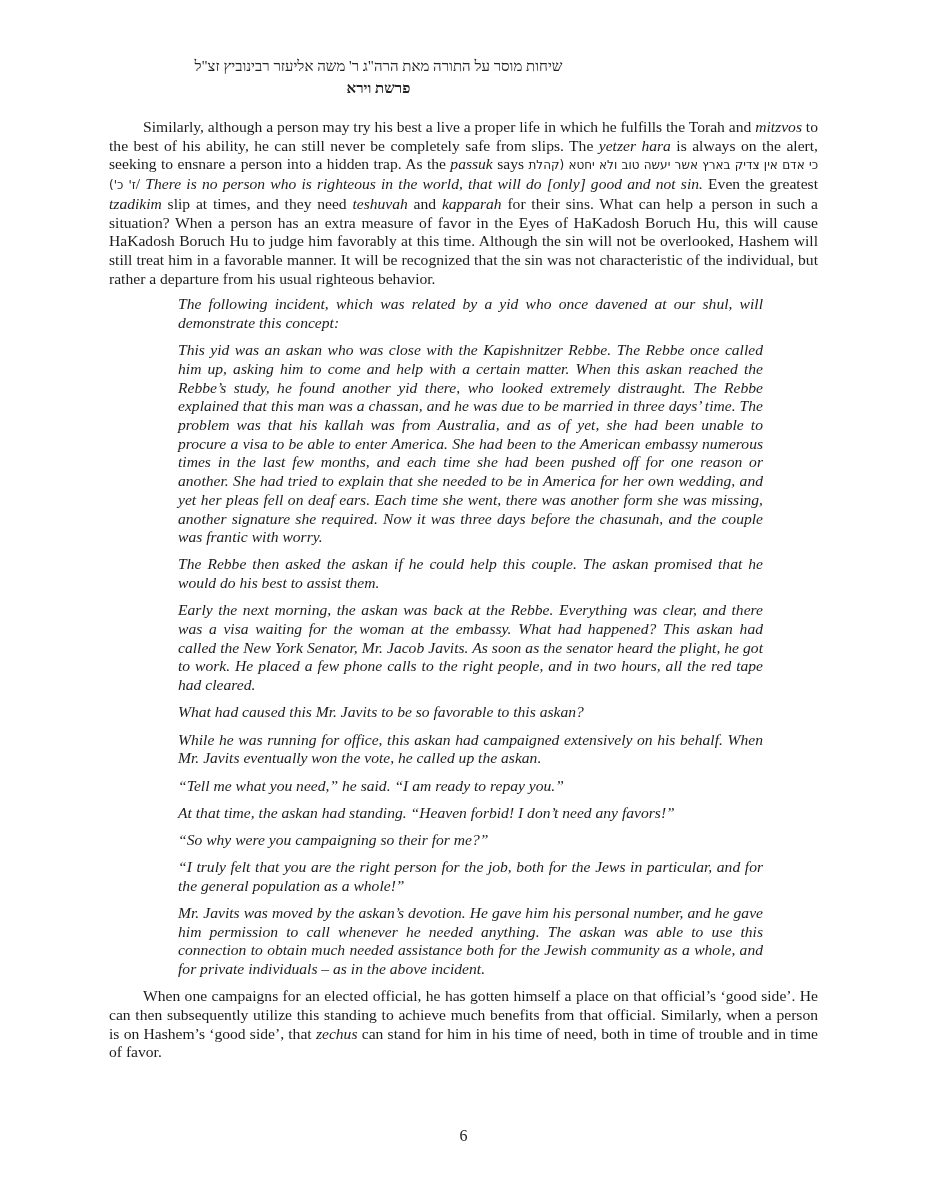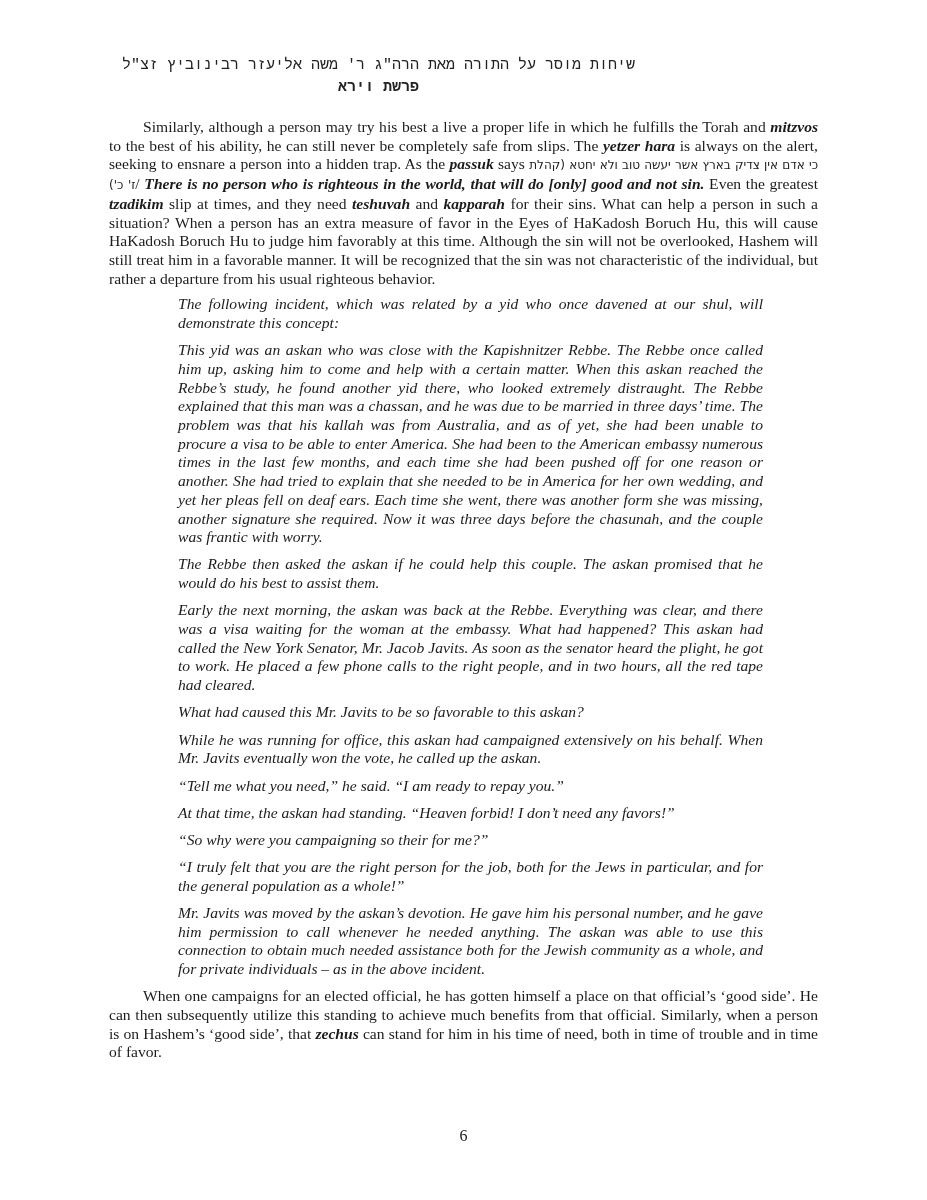--- a/index.html
+++ b/index.html
@@ -1,28 +1,28 @@
 <!DOCTYPE html>
 <html><head>
 <meta charset="utf-8">
 <style>
   html, body { margin: 0; padding: 0; background: #ffffff; }
   body { width: 927px; height: 1200px; position: relative; overflow: hidden; color: #1a1a1a; }
   .page { position: absolute; left: 0; top: 0; width: 927px; height: 1200px; background: #fff; }
   .header { position: absolute; top: 55px; left: 0; width: 757px; text-align: center;
-    font-family: Liberation Mono, monospace; font-size: 15px; line-height: 22px; color: #222; }
+    font-family: Liberation Serif, serif; font-size: 15px; line-height: 22px; color: #222; }
   .header .l1 { direction: rtl; unicode-bidi: embed; }
   .header .l2 { direction: rtl; unicode-bidi: embed; font-weight: bold; }
   .body { position: absolute; top: 118px; left: 109px; width: 709px;
     font-family: "Liberation Serif", serif; font-size: 15.6px; line-height: 18.7px; color: #1c1c1c; }
   .para { text-align: justify; text-indent: 34px; margin: 0; }
   .block { margin: 7px 55px 0 69px; font-style: italic; }
   .block p { margin: 0 0 8.5px 0; text-align: justify; }
   .para.after { margin-top: 0; }
-  .i { font-style: italic; font-weight: bold; }
+  .i { font-style: italic; }
   .he { direction: rtl; unicode-bidi: isolate; font-family: "DejaVu Sans", sans-serif; font-size: 12px; }
   .pagenum { position: absolute; top: 1127px; left: 0; width: 927px; text-align: center;
     font-family: "Liberation Serif", serif; font-size: 16px; color: #222; }
 </style>
 </head>
 <body>
 
 <div class="page">
   <div class="header">
     <div class="l1">שיחות מוסר על התורה מאת הרה"ג ר' משה אליעזר רבינוביץ זצ"ל</div>

